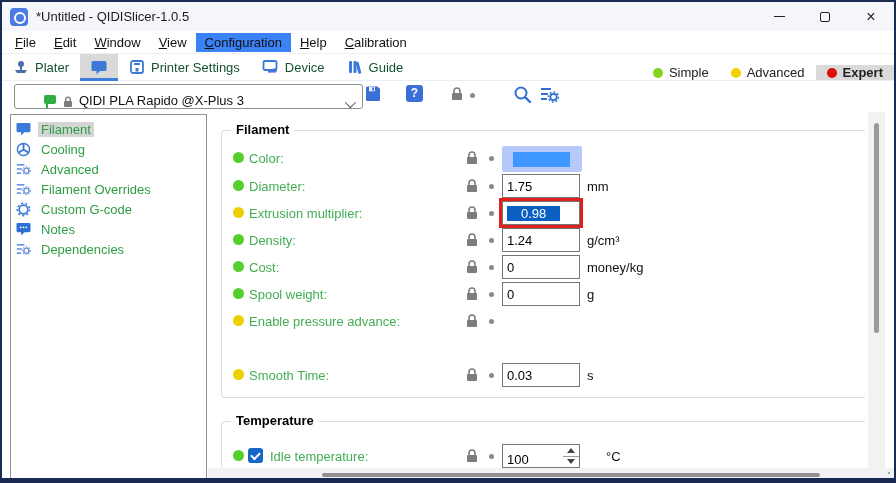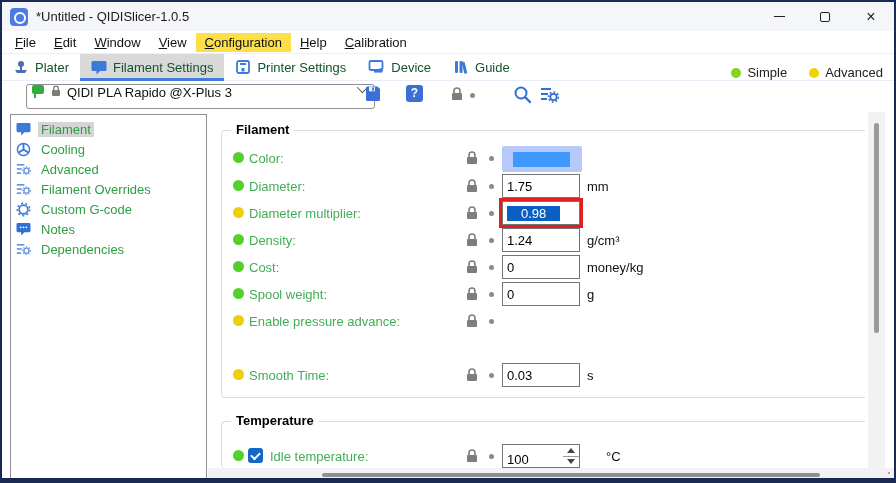--- a/index.html
+++ b/index.html
@@ -12,36 +12,36 @@
   .title{margin-left:8px;font-size:13px;color:#1a1a1a;}
   .wbtns{margin-left:auto;display:flex;height:100%;}
   .wbtn{width:46px;height:100%;display:flex;align-items:center;justify-content:center;color:#222;}
   .glyph-min{width:11px;height:1px;background:#222;}
   .glyph-max{width:10px;height:10px;border:1px solid #222;border-radius:2px;}
   .glyph-close{font-size:16px;line-height:1;}
   
   .menubar{position:absolute;left:0;top:29px;right:0;height:23px;background:#fff;display:flex;align-items:center;padding-left:4px;border-bottom:1px solid #f0f0f0;}
   .menu-item{display:inline-block;padding:2px 9px;font-size:13px;color:#111;}
   .menu-item::first-letter{text-decoration:underline;}
-  .menu-item.hl{background:#fde047;}
+  .menu-item.hl{background:#3b82f6;}
   
   .tabbar{position:absolute;left:0;top:52px;right:0;height:27px;background:#fff;display:flex;align-items:stretch;border-bottom:1px solid #e8eef8;}
   .tab{display:flex;align-items:center;gap:6px;padding:0 11px;font-size:13px;color:#14532d;position:relative;}
   .tab.sel{background:#d9d9d9;}
   .tab.sel::after{content:"";position:absolute;left:0;right:0;bottom:-1px;height:3px;background:#3e7ed9;}
   .modes{margin-left:auto;display:flex;align-items:flex-end;}
   .mode{display:flex;align-items:center;gap:6px;padding:0 11px;font-size:13px;color:#222;}
   .mode.sel{background:#dadada;font-weight:bold;}
   .cdot{width:10px;height:10px;border-radius:50%;}
   .cdot.simple{background:#86d31d;}
   .cdot.advanced{background:#f0d400;}
   .cdot.expert{background:#e00b0b;}
   
   .toolbar{position:absolute;left:0;top:79px;right:0;height:31px;background:#fff;}
-  .combo{position:absolute;left:24px;top:3px;width:349px;height:25px;border:1px solid #8f8f8f;border-radius:3px;background:#fff;display:flex;align-items:flex-start;}
+  .combo{position:absolute;left:12px;top:3px;width:349px;height:25px;border:1px solid #8f8f8f;border-radius:3px;background:#fff;display:flex;align-items:flex-end;padding-left:24px;}
   .spool{position:relative;width:17px;height:13px;margin-left:5px;flex:0 0 auto;}
   .spool::before{content:"";position:absolute;left:0;top:0;width:12px;height:9px;background:#2fae3f;border-radius:2px;}
   .spool::after{content:"";position:absolute;left:2px;top:9px;width:2px;height:4px;background:#2fae3f;}
   .combolock{margin-left:2px;flex:0 0 auto;}
   .combotext{margin-left:6px;font-size:13px;color:#111;white-space:nowrap;overflow:hidden;}
   .chev{margin-left:auto;margin-right:9px;width:8px;height:8px;border-right:1.5px solid #555;border-bottom:1.5px solid #555;transform:rotate(45deg) translateY(-2px);flex:0 0 auto;}
   .tbico{position:absolute;top:4px;display:flex;align-items:center;justify-content:center;}
   .helpbox{width:17px;height:17px;background:#3a6fd8;border-radius:3px;color:#fff;font-size:12px;font-weight:bold;text-align:center;line-height:17px;}
   .graydot{width:5px;height:5px;border-radius:50%;background:#8a8a8a;}
   
@@ -123,21 +123,20 @@
           <circle cx="8" cy="5" r="3" fill="#4a6fae"></circle>
           <path d="M2 11 L14 11 L12 14 L4 14 Z" fill="#4a6fae"></path>
           <rect x="7" y="7" width="2" height="4" fill="#4a6fae"></rect>
         </svg>
       <span>Plater</span>
     </div>
     <div class="tab sel">
       <svg width="16" height="15" viewBox="0 0 16 15">
           <path d="M2 1 h12 a1.5 1.5 0 0 1 1.5 1.5 v7 a1.5 1.5 0 0 1 -1.5 1.5 h-5 l-3.5 3.5 v-3.5 h-3.5 a1.5 1.5 0 0 1 -1.5 -1.5 v-7 A1.5 1.5 0 0 1 2 1 Z" fill="#3b7ad9"></path>
         </svg>
-      <span>Filament Settings</span>
     </div>
     <div class="tab">
       <svg width="16" height="16" viewBox="0 0 16 16">
           <rect x="2" y="2" width="12" height="12" rx="2" fill="none" stroke="#3b7ad9" stroke-width="1.8"></rect>
           <rect x="6.5" y="9" width="3" height="3.5" fill="#3b7ad9"></rect>
           <rect x="5" y="4" width="6" height="2" fill="#3b7ad9"></rect>
         </svg>
       <span>Printer Settings</span>
     </div>
     <div class="tab">
@@ -158,20 +157,24 @@
     </div>
     <div class="modes">
       <div class="mode">
         <span class="cdot simple"></span>
         <span>Simple</span>
       </div>
       <div class="mode">
         <span class="cdot advanced"></span>
         <span>Advanced</span>
       </div>
+      <div class="mode sel">
+        <span class="cdot expert"></span>
+        <span>Expert</span>
+      </div>
     </div>
   </div>
 
   <div class="toolbar">
     <div class="combo">
       <span class="spool"></span>
       <svg class="combolock" width="10" height="12" viewBox="0 0 10 12">
           <rect x="1" y="5" width="8" height="6" rx="1" fill="#7d7d7d"></rect>
           <path d="M2.7 5 V3.4 a2.3 2.3 0 0 1 4.6 0 V5" fill="none" stroke="#7d7d7d" stroke-width="1.4"></path>
         </svg>
@@ -306,21 +309,21 @@
     <span class="ctrl">
         <span class="tinput">
           <span>1.75</span>
         </span>
       </span>
     <span class="unit">mm</span>
   </div>
 
   <div class="row" style="top:198px;">
     <span class="dot yellow"></span>
-    <span class="rlabel">Diameter multiplier:</span>
+    <span class="rlabel">Extrusion multiplier:</span>
     <span class="rlock"><svg width="12" height="14" viewBox="0 0 12 14">
           <rect x="1" y="6" width="10" height="7" rx="1" fill="#7d7d7d"></rect>
           <path d="M3 6 V4 a3 3 0 0 1 6 0 V6" fill="none" stroke="#7d7d7d" stroke-width="1.6"></path>
         </svg></span>
     <span class="rdot"></span>
     <span class="ctrl">
         <span class="tinput focused">
           <span class="selspan">0.98</span>
         </span>
       </span>

